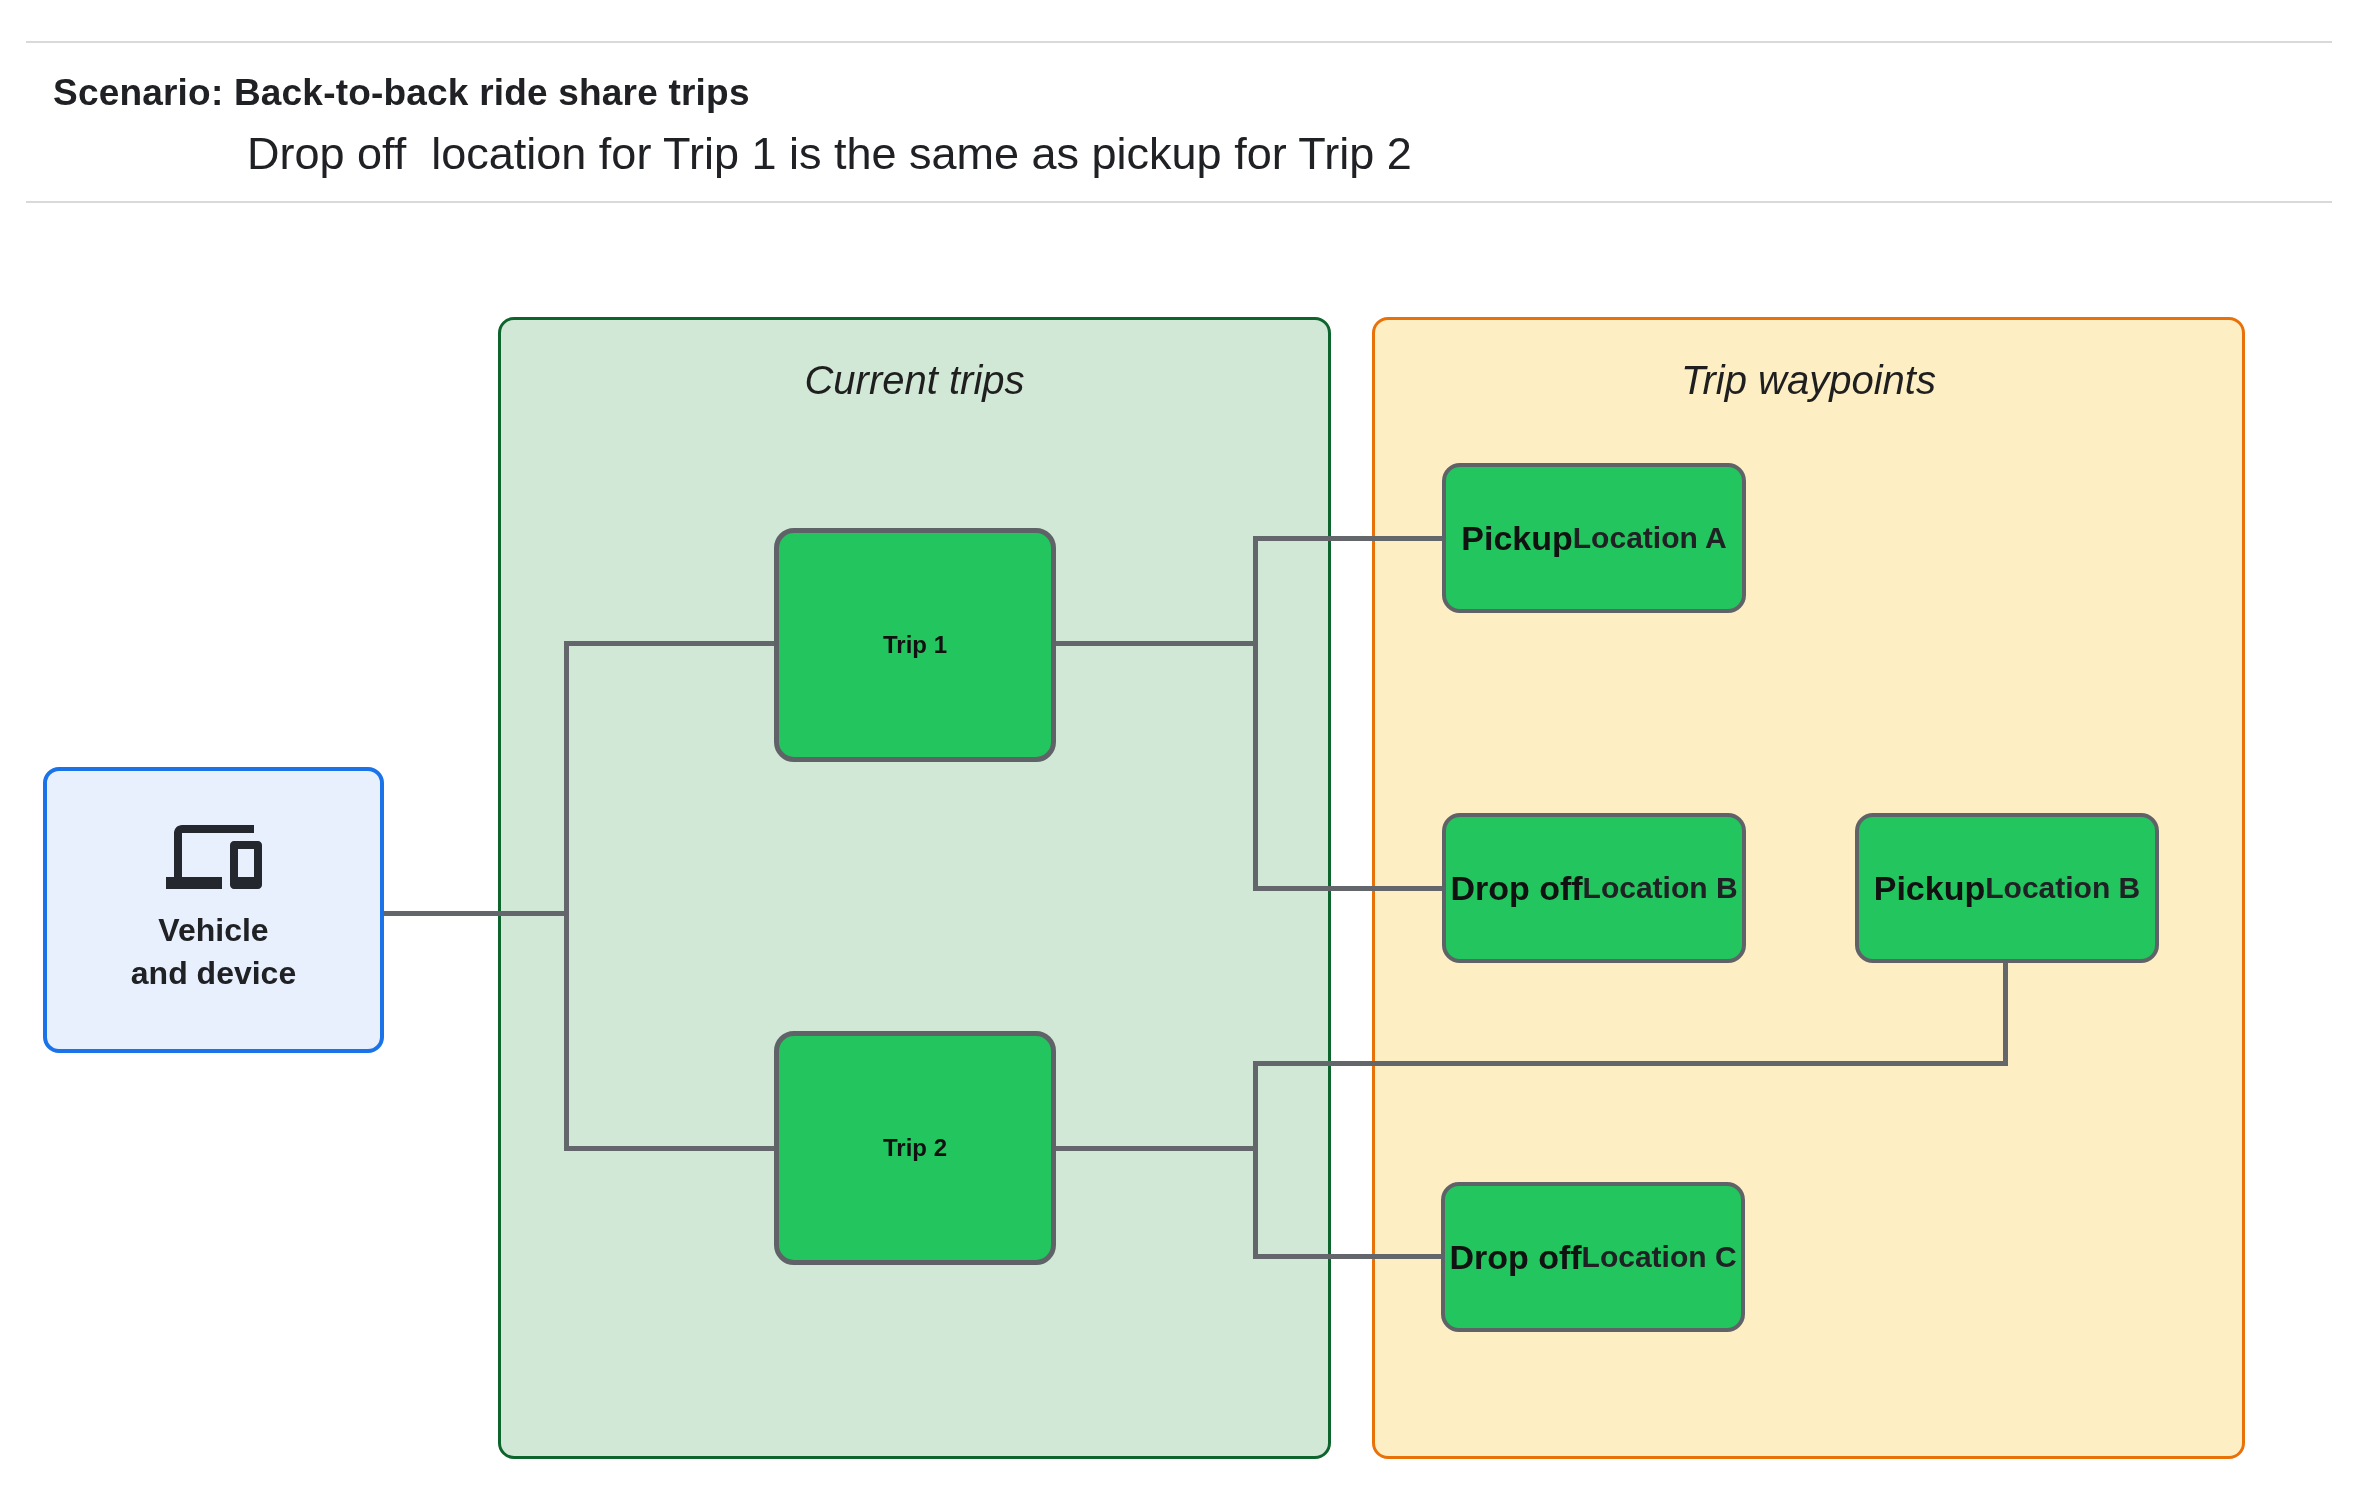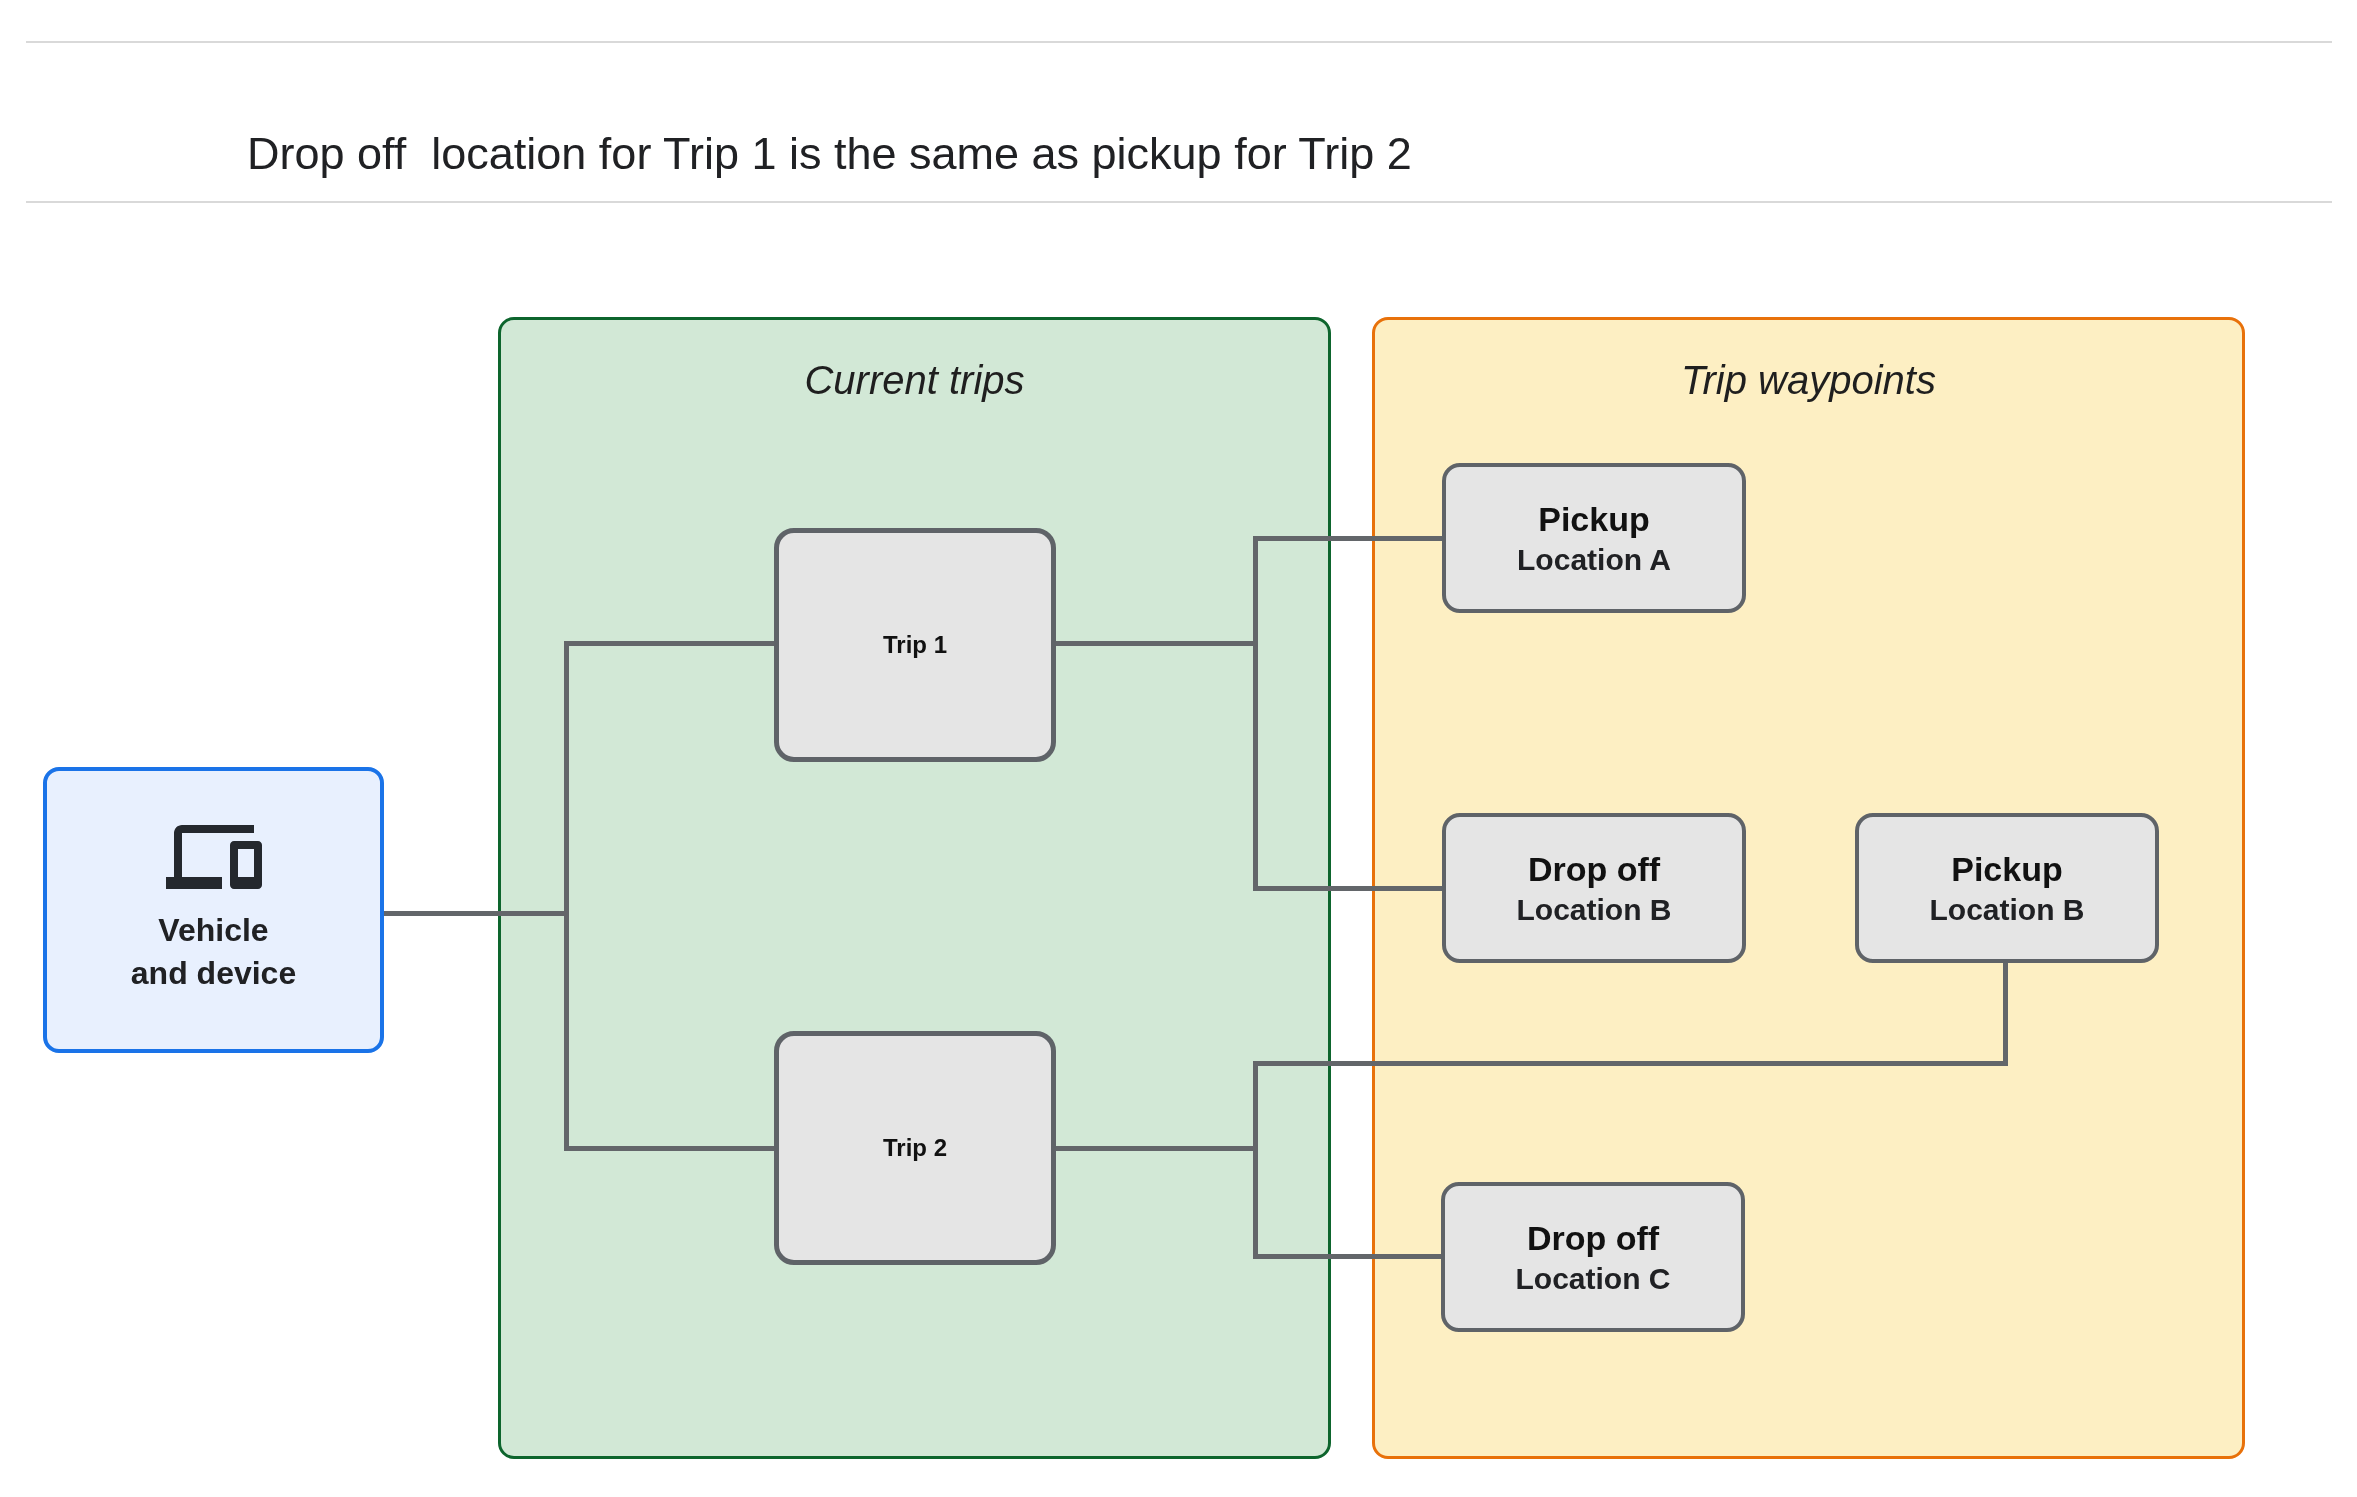--- a/index.html
+++ b/index.html
@@ -12,22 +12,22 @@
   .doc-subtitle{position:absolute;left:247px;top:128px;font-size:45px;font-weight:normal;white-space:pre-wrap;}
 
   .panel{position:absolute;top:317px;height:1142px;border-radius:16px;box-sizing:border-box;font-style:italic;}
   .panel-green{left:498px;width:833px;background:#d2e8d6;border:3px solid #0d652d;}
   .panel-orange{left:1372px;width:873px;background:#fdefc3;border:3px solid #e8710a;}
   .panel-title{position:absolute;top:38px;left:0;width:100%;text-align:center;font-size:40px;font-weight:normal;color:#1f1f1f;}
 
   .conn{position:absolute;background:#63666a;}
 
   .node{
-    position:absolute;box-sizing:border-box;background:#e5e5e5;border:5px solid #5f6368;
-    border-radius:20px;display:flex;flex-direction:column;align-items:center;justify-content:center;
+    position:absolute;box-sizing:border-box;background:#22c55e;border:5px solid #5f6368;
+    border-radius:20px;display:flex;flex-direction:row;align-items:center;justify-content:center;
   }
   .trip-node{width:282px;height:234px;left:774px;}
   .trip-label{font-size:24px;font-weight:600;color:#111;}
   .wp-node{width:304px;height:150px;border-width:4px;border-radius:18px;}
   .wp-title{font-size:34px;font-weight:bold;color:#111;line-height:44px;}
   .wp-sub{font-size:30px;font-weight:bold;color:#202124;line-height:38px;}
 
   .vehicle-node{
     position:absolute;left:43px;top:767px;width:341px;height:286px;box-sizing:border-box;
     background:#e8f0fe;border:4px solid #1a73e8;border-radius:16px;
@@ -35,20 +35,21 @@
   }
   .vehicle-icon{margin-top:38px;width:96px;height:96px;}
   .vehicle-label{margin-top:4px;text-align:center;font-size:32px;font-weight:bold;line-height:43px;color:#202124;}
 </style>
 </head>
 <body>
 
 <div class="page">
 
   <div class="hairline" style="top:41px;"></div>
+  <div class="doc-title">Scenario: Back-to-back ride share trips</div>
   <div class="doc-subtitle">Drop off  location for Trip 1 is the same as pickup for Trip 2</div>
   <div class="hairline" style="top:201px;"></div>
 
   <div class="panel panel-green">
     <div class="panel-title">Current trips</div>
   </div>
   <div class="panel panel-orange">
     <div class="panel-title">Trip waypoints</div>
   </div>
 

